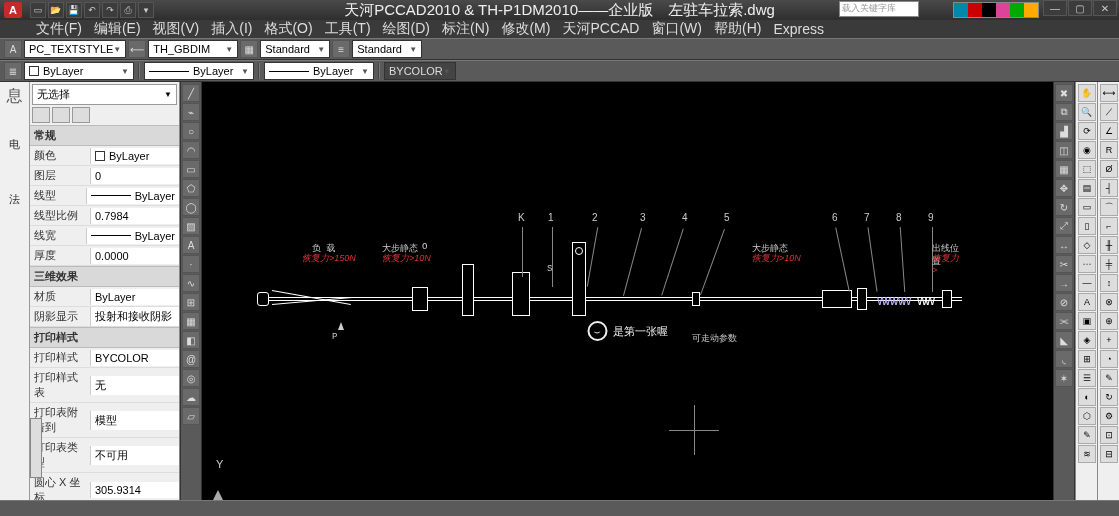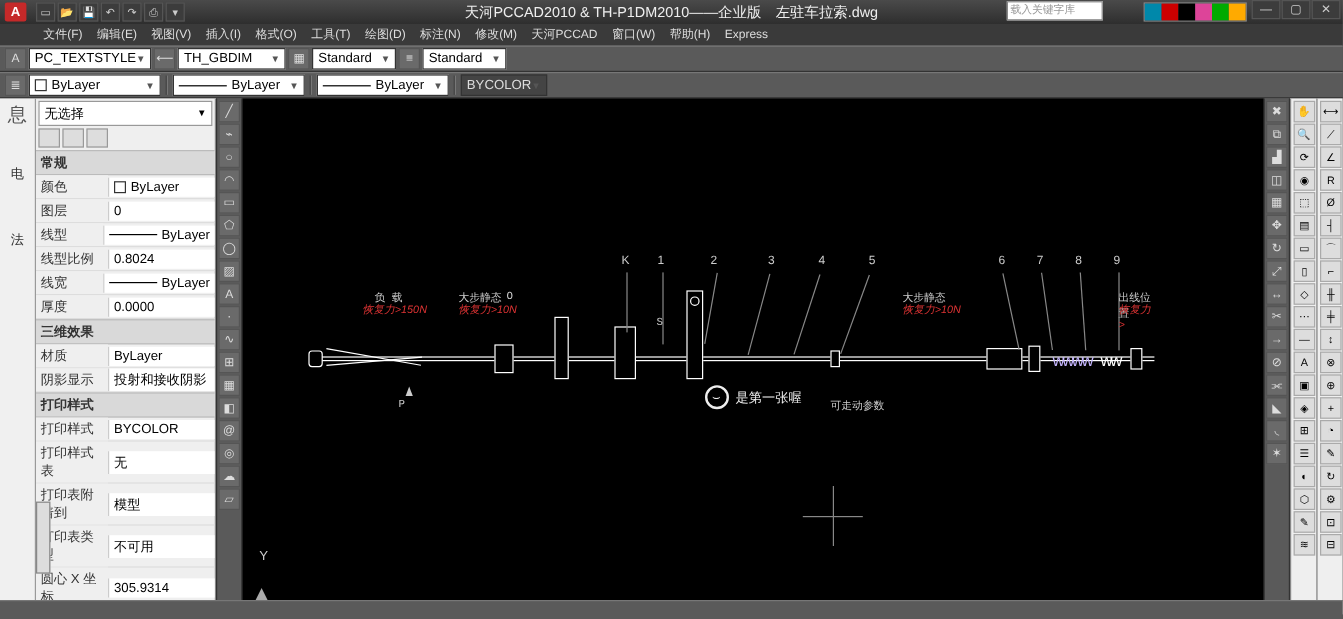--- a/index.html
+++ b/index.html
@@ -1,28 +1,28 @@
 <!DOCTYPE html>
 <html><head>
 <meta charset="utf-8">
 <style>
 * { margin:0; padding:0; box-sizing:border-box; font-family:"Microsoft YaHei","SimSun",Arial,sans-serif; font-size:11px; }
 body { width:1119px; height:516px; background:#6b6b6b; overflow:hidden; position:relative; }
 .titlebar { height:20px; background:linear-gradient(#4a4a4a,#2e2e2e); color:#ddd; display:flex; align-items:center; position:relative; }
 .logo { width:18px; height:16px; background:#c52929; margin:0 4px; border-radius:2px; display:flex; align-items:center; justify-content:center; color:#fff; font-weight:bold; }
 .qat { display:flex; gap:2px; margin-left:4px; }
 .qat-btn { width:16px; height:16px; background:#3c3c3c; border:1px solid #555; display:flex; align-items:center; justify-content:center; color:#ccc; font-size:9px; }
-.title-center { position:absolute; left:50%; transform:translateX(-50%); color:#eee; font-size:12px; }
+.title-center { position:absolute; left:50%; transform:translateX(-50%); color:#eee; font-size:15px; }
 .search-box { position:absolute; right:200px; top:1px; width:80px; height:16px; background:#fff; border:1px solid #888; font-size:9px; padding:0 2px; color:#999; }
 .color-strip { position:absolute; right:80px; top:2px; display:flex; gap:0; border:1px solid #888; }
 .color-strip div { width:14px; height:14px; }
 .win-ctrl { position:absolute; right:2px; top:0; display:flex; }
 .win-ctrl div { width:24px; height:16px; background:#3c3c3c; border:1px solid #555; color:#ccc; display:flex; align-items:center; justify-content:center; font-size:10px; margin-left:1px; }
 .menubar { height:18px; background:#3a3a3a; display:flex; align-items:center; padding-left:30px; }
-.menu-item { color:#ddd; padding:0 6px; font-size:10px; cursor:pointer; }
+.menu-item { color:#ddd; padding:0 6px; font-size:14px; cursor:pointer; }
 .toolbar-row { height:22px; background:#5a5a5a; border-top:1px solid #777; border-bottom:1px solid #333; display:flex; align-items:center; padding:0 4px; gap:2px; }
 .tb-btn { width:18px; height:18px; background:#6a6a6a; border:1px solid #555; display:flex; align-items:center; justify-content:center; color:#ddd; font-size:10px; }
 .tb-sep { width:2px; height:16px; border-left:1px solid #444; border-right:1px solid #777; margin:0 2px; }
 .tb-combo { height:18px; background:#fff; border:1px solid #333; padding:4px 4px; font-size:10px; color:#000; display:flex; align-items:center; min-width:60px; }
 .tb-combo.dark { background:#444; color:#ddd; }
 .tb-combo .arrow { margin-left:auto; font-size:8px; color:#555; }
 .lineswatch { display:inline-block; width:40px; border-top:1px solid #000; margin-right:4px; }
 .main-area { display:flex; height:430px; position:relative; }
 .left-margin { width:30px; background:#f0f0f0; border-right:1px solid #999; display:flex; flex-direction:column; align-items:center; padding-top:4px; }
 .prop-panel { width:150px; background:#efefef; border-right:1px solid #888; overflow-y:auto; font-size:11px; }
@@ -185,21 +185,21 @@
       </div>
     <div class="prop-row">
         <div class="prop-label">线型</div>
         <div class="prop-value">
           <span class="lineswatch"></span>
           <span>ByLayer</span>
         </div>
       </div>
     <div class="prop-row">
         <div class="prop-label">线型比例</div>
-        <div class="prop-value">0.8024</div>
+        <div class="prop-value">0.7984</div>
       </div>
     <div class="prop-row">
         <div class="prop-label">线宽</div>
         <div class="prop-value">
           <span class="lineswatch"></span>
           <span>ByLayer</span>
         </div>
       </div>
     <div class="prop-row">
         <div class="prop-label">厚度</div>

